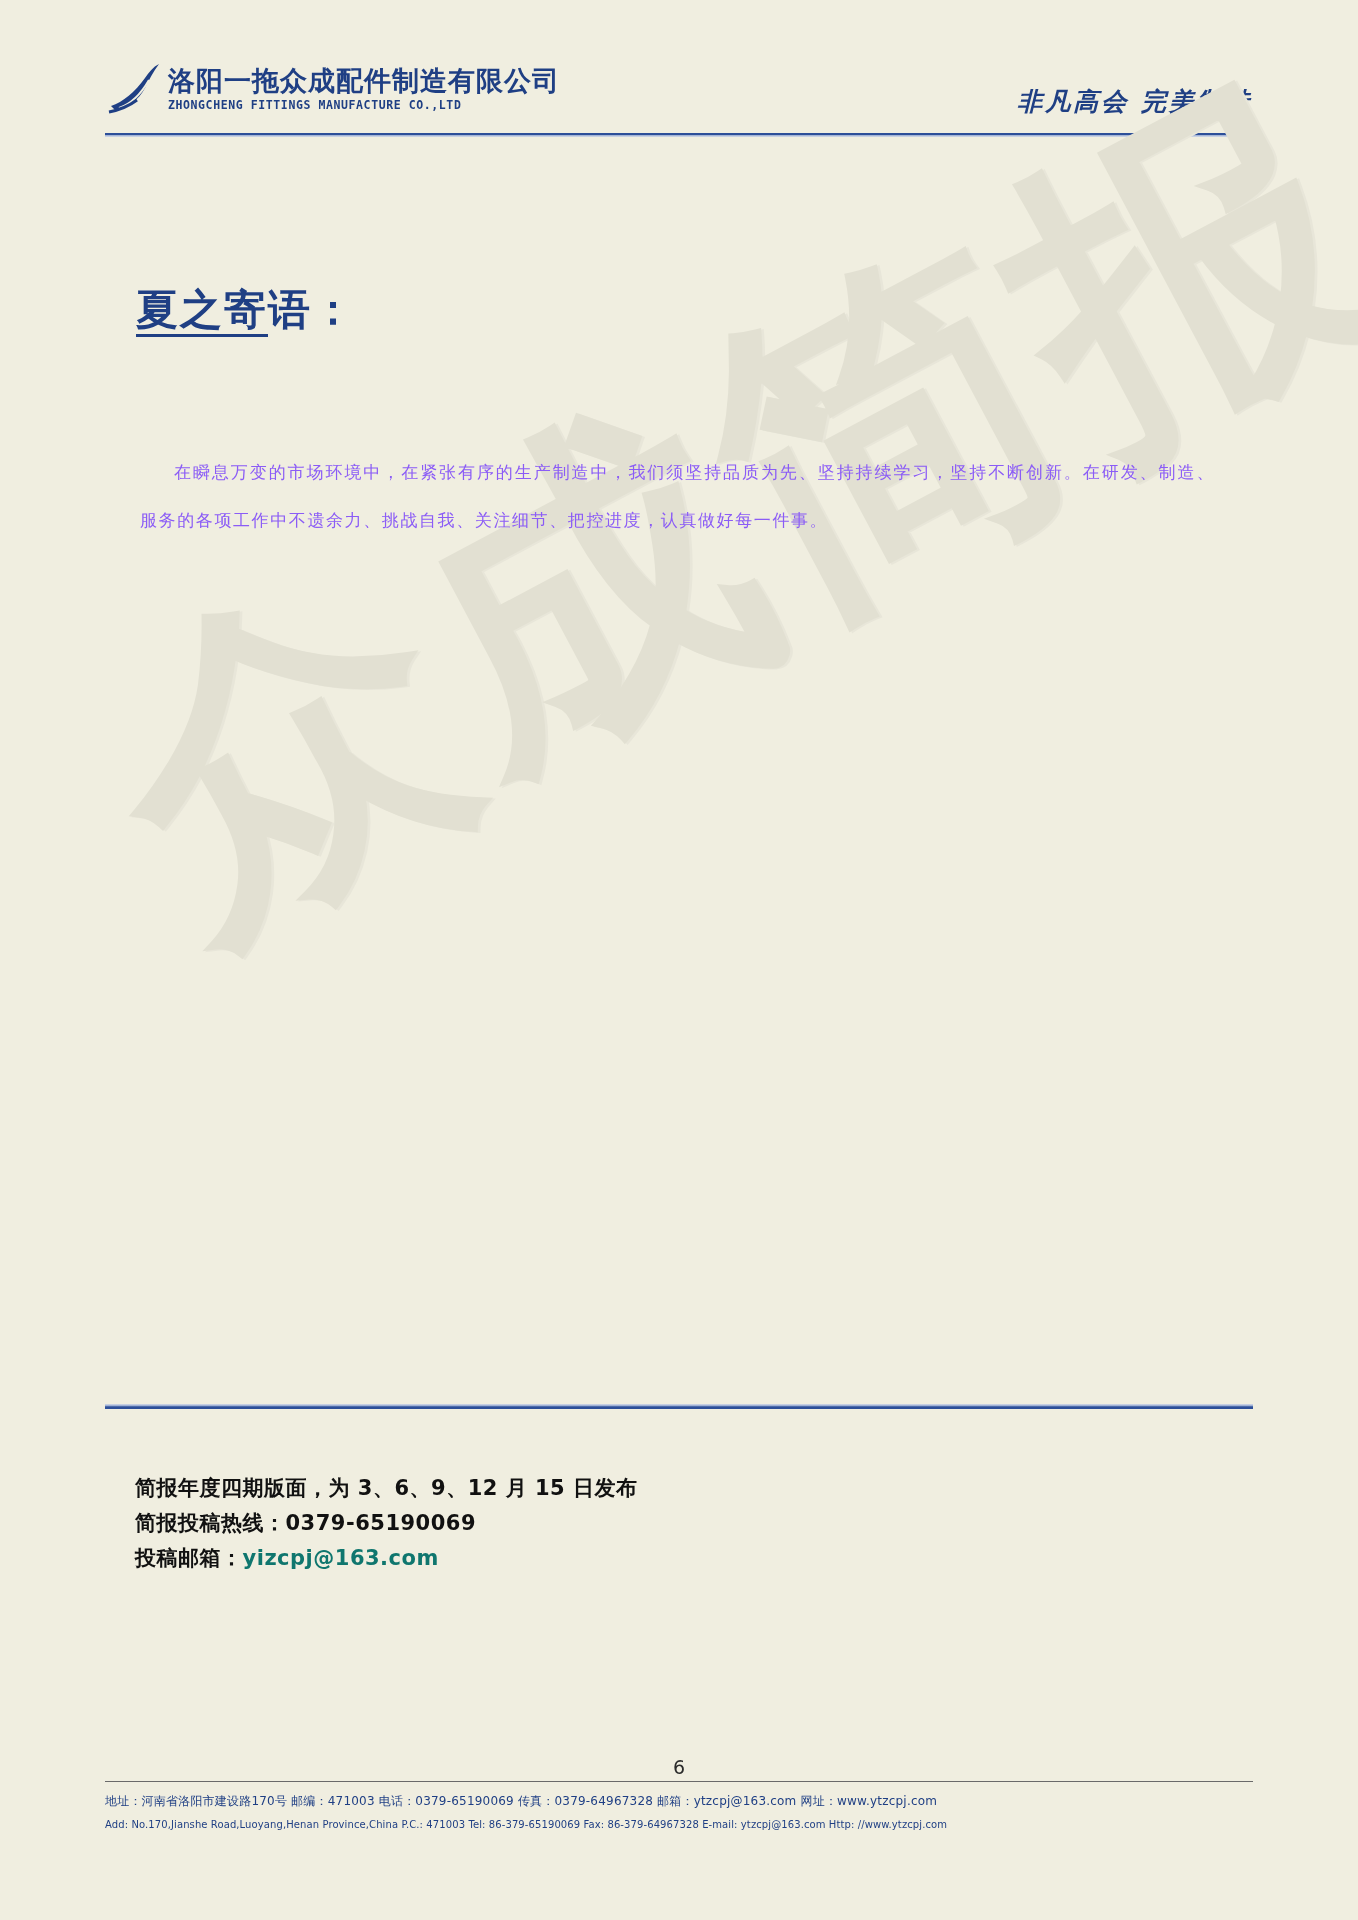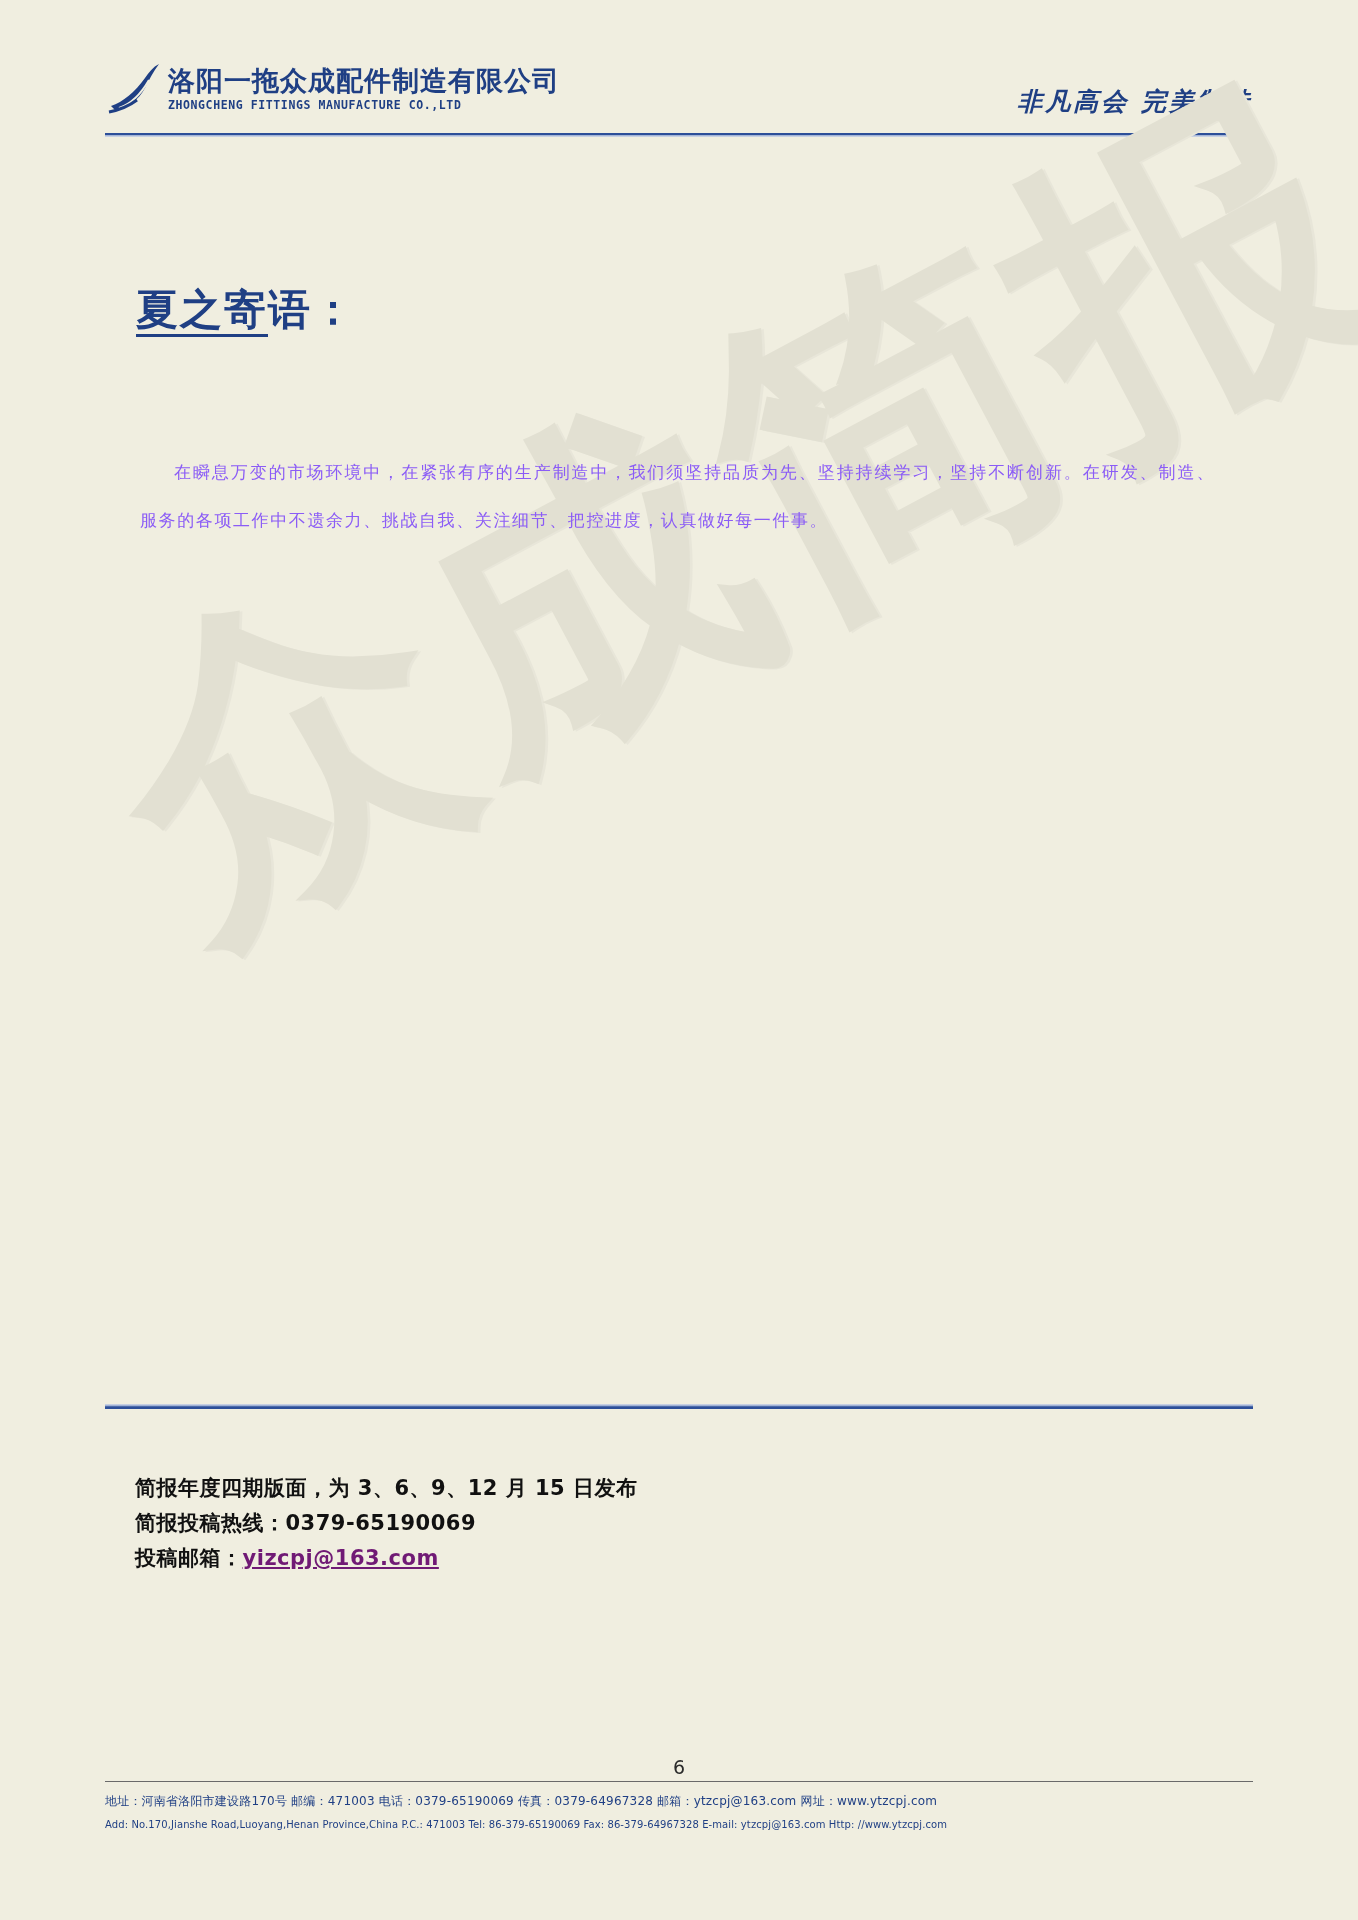--- a/index.html
+++ b/index.html
@@ -156,22 +156,21 @@
     width: 1000px;
     font-family: "DejaVu Sans", sans-serif;
     font-size: 21px;
     font-weight: bold;
     line-height: 35px;
     color: #111111;
     letter-spacing: 0.5px;
     margin-top: 36px;
   }
   .notice .mail {
-    color: #701a75;
-    text-decoration: underline;
+    color: #0f766e;
   }
 
   
   .page-number {
     position: absolute;
     left: 0;
     right: 0;
     top: 1756px;
     text-align: center;
     font-family: "DejaVu Sans", sans-serif;

